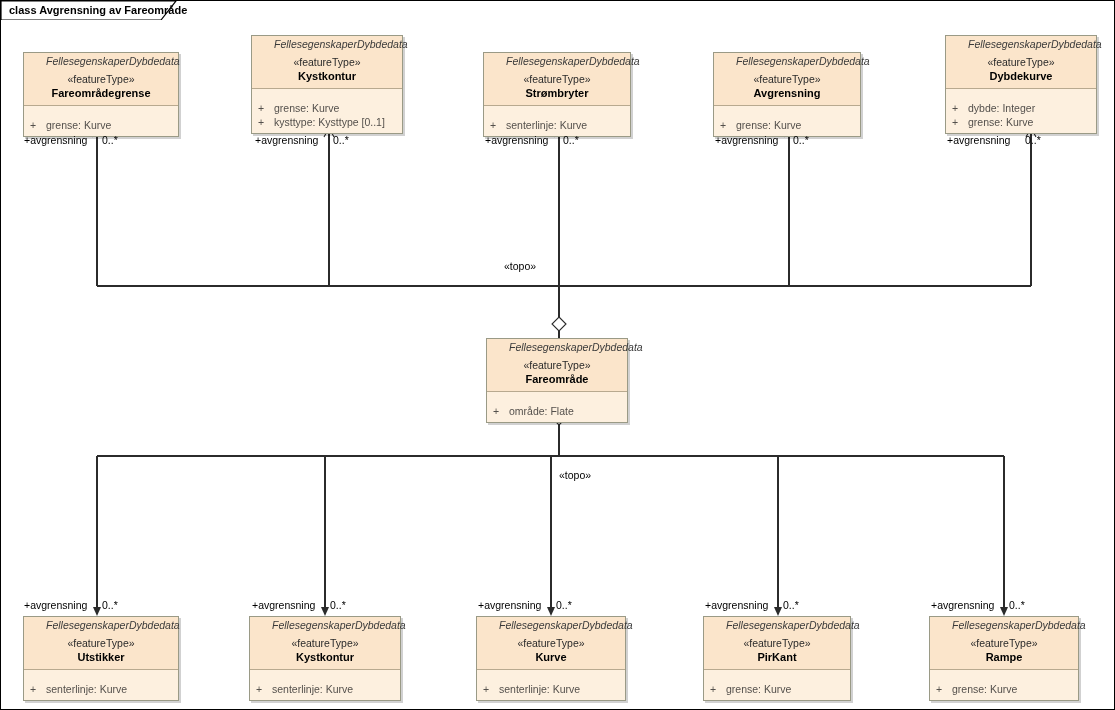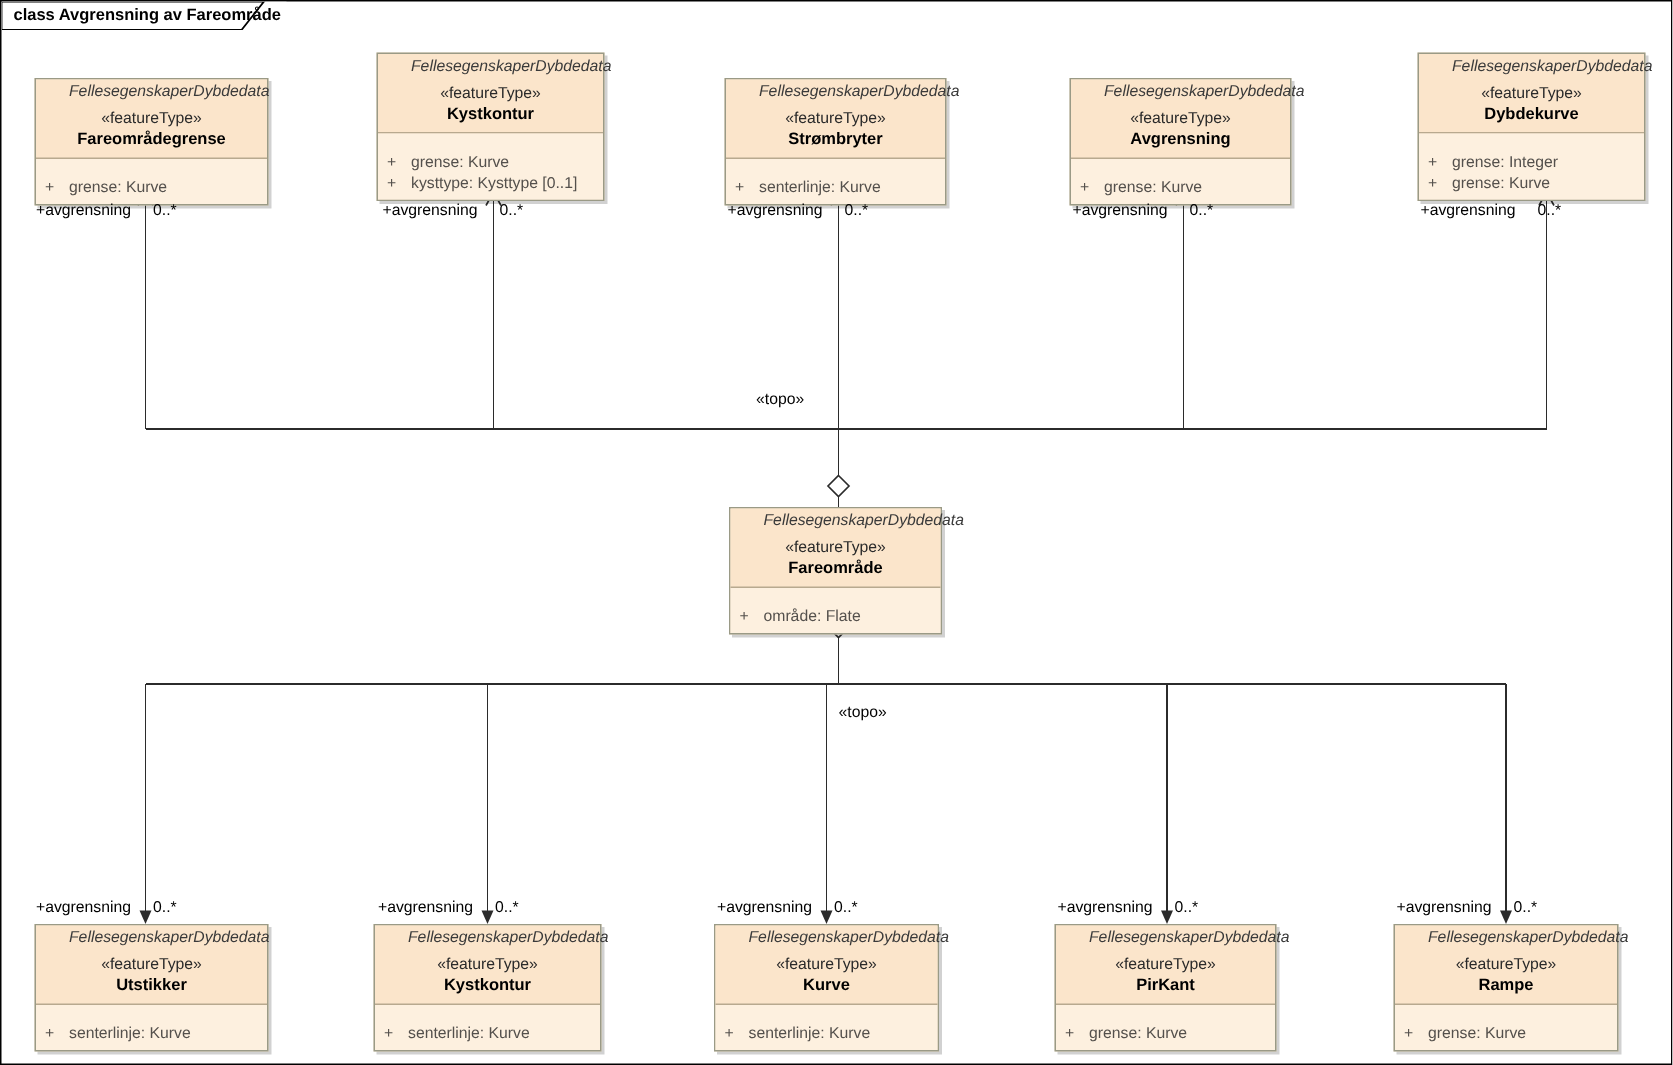--- a/index.html
+++ b/index.html
@@ -234,21 +234,21 @@
     </div>
   </div>
 
   <div class="uml-class" style="left:944px; top:34px; width:152px;">
     <div class="uml-head">
       <div class="uml-pkg">FellesegenskaperDybdedata</div>
       <div class="uml-stereo">«featureType»</div>
       <div class="uml-name">Dybdekurve</div>
     </div>
     <div class="uml-attrs">
-      <div class="uml-attr"><span class="vis">+</span><span>grense: Integer</span></div>
+      <div class="uml-attr"><span class="vis">+</span><span>dybde: Integer</span></div>
       <div class="uml-attr"><span class="vis">+</span><span>grense: Kurve</span></div>
     </div>
   </div>
 
   <div class="edge-label" style="left:23px;  top:133px;">+avgrensning</div>
   <div class="edge-mult" style="left:101px; top:133px;">0..*</div>
 
   <div class="edge-label" style="left:254px; top:133px;">+avgrensning</div>
   <div class="edge-mult" style="left:332px; top:133px;">0..*</div>
 

